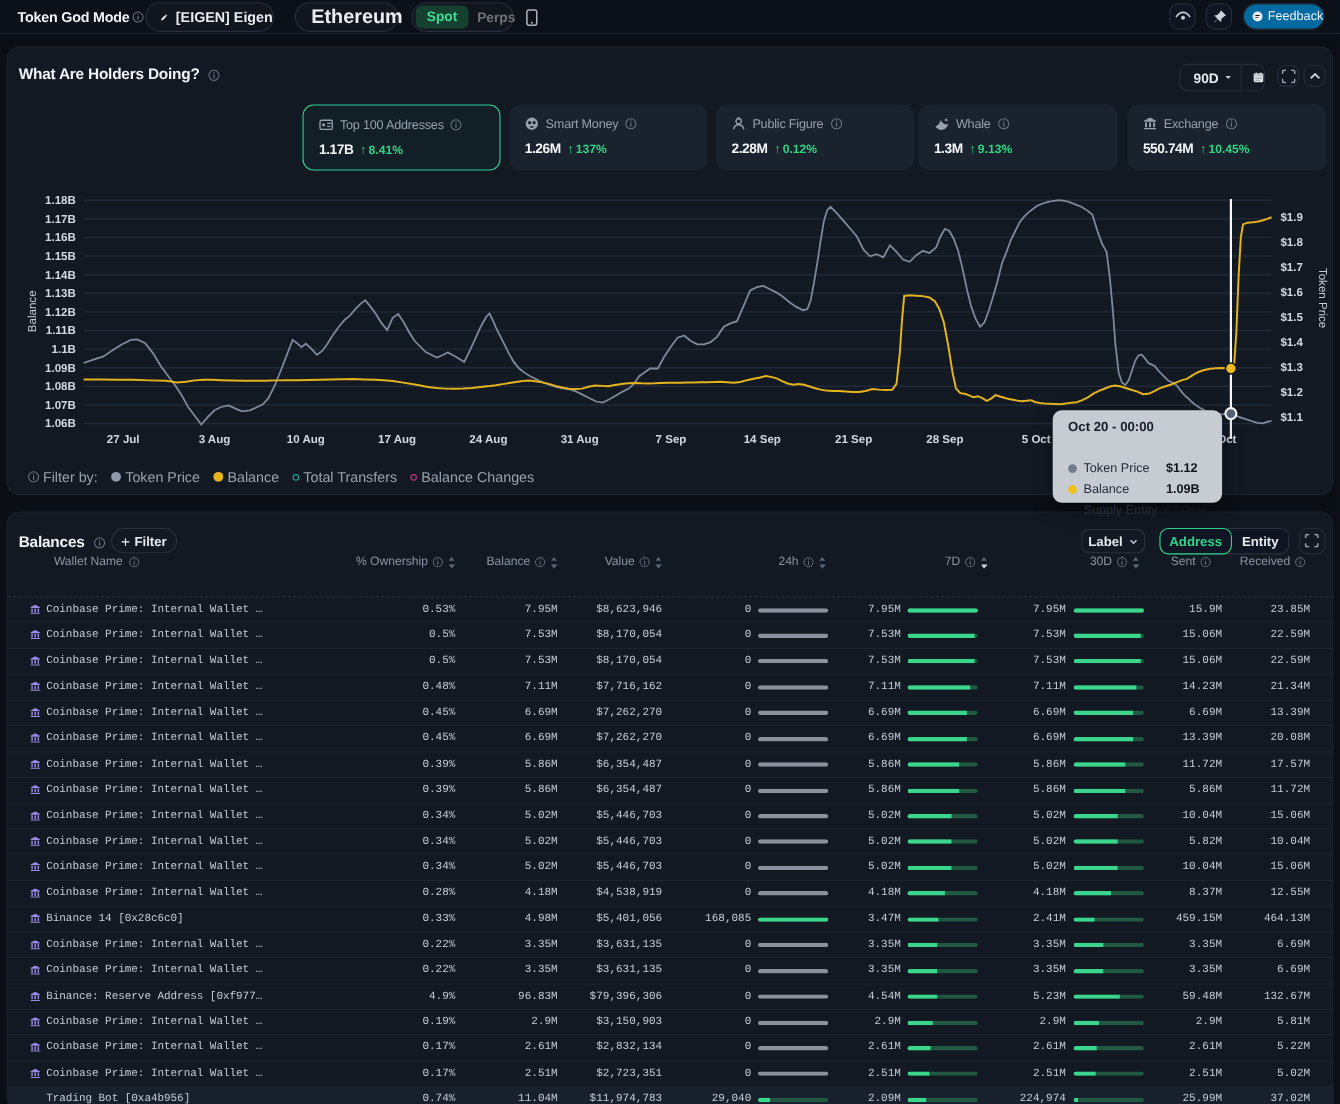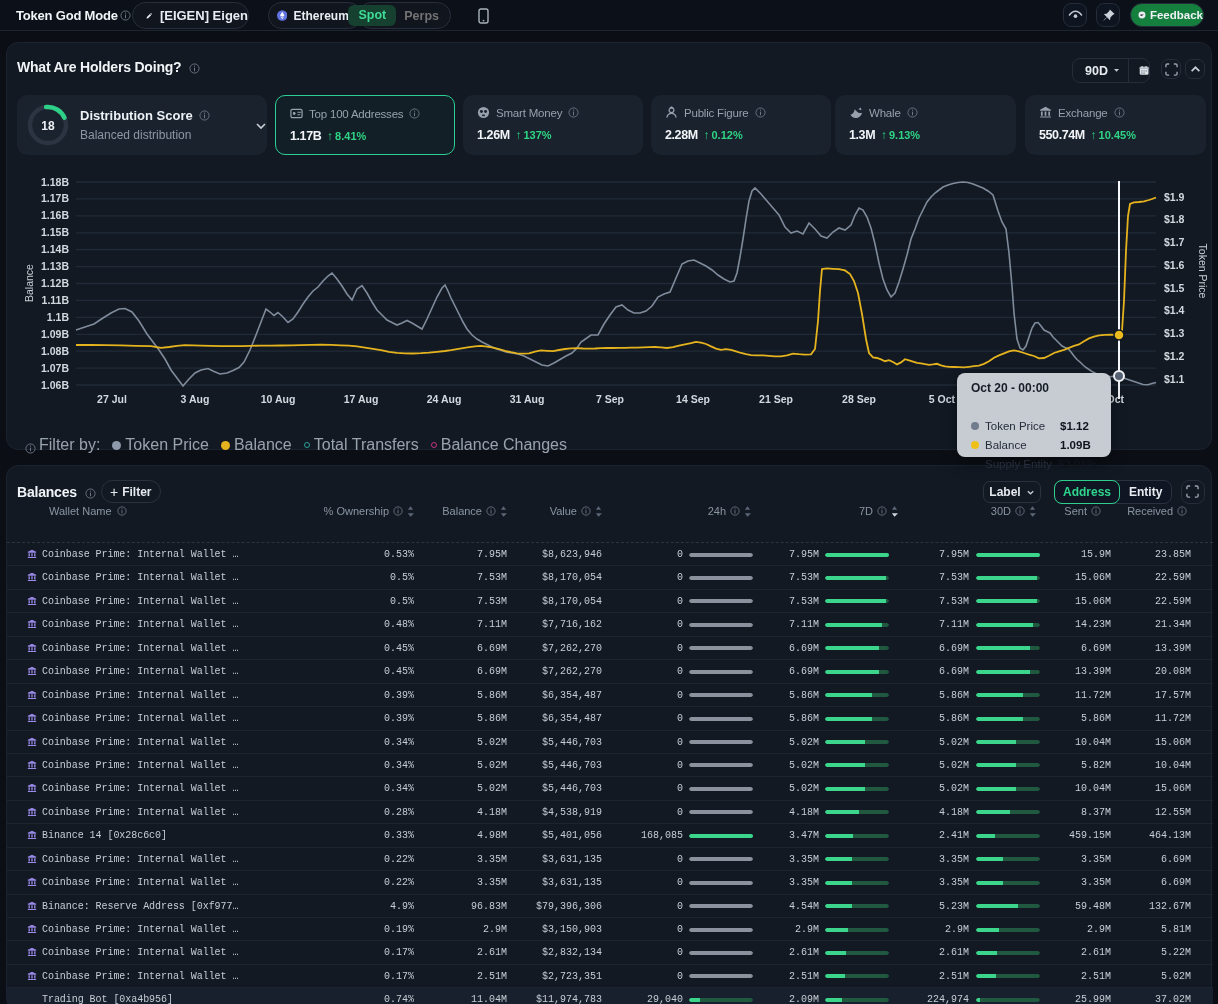--- a/index.html
+++ b/index.html
@@ -6,28 +6,28 @@
 body{background:#0b0f15;font-family:"Liberation Sans",sans-serif;position:relative;color:#e8ecf1}
 .nfo{width:11px;height:11px;color:#6c7684}
 svg{display:inline-block;vertical-align:middle}
 
 #top{position:absolute;left:0;top:0;width:1218px;height:31px;background:#0c1119;border-bottom:1px solid #1d2530}
 #top .ttl{position:absolute;left:16px;top:8px;font-size:13px;font-weight:bold;color:#f2f5f8;letter-spacing:-.2px}
 #top .nfo{position:absolute;left:120px;top:10px}
 .pill{position:absolute;top:2px;height:27px;border:1px solid #272f3c;border-radius:14px;background:#10151e;
  display:flex;align-items:center;color:#e9edf2;font-size:13px;font-weight:bold;white-space:nowrap}
 #p-eigen{left:132px;width:117px;padding-left:13px}
-#p-eth{left:268px;width:94px;padding-left:8px;font-size:12px}
-#p-seg{left:358px;width:93px;padding:0 3px;justify-content:flex-end}
+#p-eth{left:268px;width:94px;padding-left:8px;font-size:18px}
+#p-seg{left:374px;width:93px;padding:0 3px;justify-content:space-between}
 #p-seg .spot{background:#16402f;color:#3edc97;border-radius:6px;height:21px;line-height:21px;padding:0 10px;font-size:12.5px;font-weight:bold}
 #p-seg .perps{color:#737373;padding:0 8px;font-size:12.5px;font-weight:bold}
 .ibtn{position:absolute;top:3px;width:24px;height:24px;border:1px solid #252d3a;border-radius:8px;background:#0e1420}
 #b-eye{left:1063px}#b-pin{left:1096px}
 #b-fb{position:absolute;left:1130px;top:3px;width:74px;height:24px;border:1px solid #252d3a;border-radius:12px;
- background:#15803d;color:#eef1f5;font-size:11.5px;font-weight:bold;display:flex;align-items:center;padding-left:7px;gap:4px}
+ background:#0369a1;color:#eef1f5;font-size:11.5px;font-weight:normal;display:flex;align-items:center;padding-left:7px;gap:4px}
 #p-phone{position:absolute;left:478px;top:8px}
 
 .panel{position:absolute;left:6px;width:1206px;background:#121923;border:1px solid #1b2230;border-radius:12px}
 #panel1{top:42px;height:408px}
 #panel2{top:465px;height:545px}
 .ptitle{position:absolute;left:10px;top:16px;font-size:14px;font-weight:bold;color:#f1f4f7;letter-spacing:-.2px}
 
 #ctl90{position:absolute;left:1065px;top:15px;width:78px;height:25px;border:1px solid #252d3a;border-radius:8px;
  display:flex;align-items:center;color:#e7ebf0;font-size:12.5px;font-weight:bold}
 #ctl90 .d{width:1px;height:25px;background:#252d3a;margin-left:8px}
@@ -40,21 +40,21 @@
 .card .up{color:#2fd584;font-size:11.5px;font-weight:normal;margin-left:6px;letter-spacing:0}
 #card1{left:10px;width:250px}
 #card2{left:268px;width:180px;background:#121f26;border:1px solid #2bd193}
 #card3{left:456px;width:180px}
 #card4{left:644px;width:180px}
 #card5{left:828px;width:181px}
 #card6{left:1018px;width:181px}
 #card1 .nm{position:absolute;left:63px;top:13px;font-size:13px;font-weight:bold;color:#eef1f5;display:flex;gap:6px;align-items:center}
 #card1 .sb{position:absolute;left:63px;top:33px;font-size:12px;color:#8d98a5}
 
-#legend{position:absolute;left:18px;top:393px;display:flex;align-items:flex-end;font-size:16px;color:#99a3ae;gap:3px}
+#legend{position:absolute;left:18px;top:383px;display:flex;align-items:center;font-size:13px;color:#99a3ae;gap:3px}
 #legend .it{display:flex;align-items:center;gap:4px;margin-left:9px}
 .dot{width:9px;height:9px;border-radius:50%;display:inline-block}
 
 #tip{position:absolute;left:950px;top:330px;width:154px;height:84px;background:#c7cbd2;border-radius:8px;box-shadow:0 6px 16px rgba(0,0,0,.4);
  padding:8px 0 0 14px;color:#262e3c;font-size:11.5px;z-index:5}
 #tip .tt{font-weight:bold;color:#171d28;font-size:12px;margin-bottom:21px}
 #tip .r{display:flex;align-items:center;height:19px}
 #tip .r .dot{width:8px;height:8px;margin-right:6px}
 #tip .r .lb{width:75px}
 #tip .r .vl{font-weight:bold;color:#10151d}
@@ -158,36 +158,20 @@
     </div>
  <div class="sqbtn" style="left:1154px"><svg width="13" height="13" viewBox="0 0 14 14" style="margin:3px">
         <g fill="none" stroke="#9aa3b0" stroke-width="1.5">
           <path d="M1 4.5v-2A1.5 1.5 0 0 1 2.5 1h2M9.5 1h2A1.5 1.5 0 0 1 13 2.5v2M13 9.5v2a1.5 1.5 0 0 1-1.5 1.5h-2M4.5 13h-2A1.5 1.5 0 0 1 1 11.5v-2"></path>
         </g>
       </svg></div>
  <div class="sqbtn" style="left:1178px"><svg width="11" height="11" viewBox="0 0 10 10" style="margin:4px">
         <path fill="none" stroke="#c6ccd4" stroke-width="1.6" d="M1.5 6.5 5 3 8.5 6.5"></path>
       </svg></div>
 
- <div class="card" id="card1">
-  <svg width="46" height="46" viewBox="0 0 46 46" style="position:absolute;left:8px;top:7px">
-   <circle cx="23" cy="23" r="18" fill="none" stroke="#2c3442" stroke-width="4.5"></circle>
-   <circle cx="23" cy="23" r="18" fill="none" stroke="#2ecf87" stroke-width="4.5" stroke-linecap="round" stroke-dasharray="22.5 113" transform="rotate(-96 23 23)"></circle>
-   <text x="23" y="27.5" font-size="12" font-weight="bold" fill="#eef1f5" text-anchor="middle" font-family="Liberation Sans,sans-serif">18</text>
-  </svg>
-  <span class="nm">Distribution Score <svg class="nfo" viewBox="0 0 12 12">
-          <circle cx="6" cy="6" r="5" fill="none" stroke="currentColor" stroke-width="1"></circle>
-          <rect x="5.45" y="5" width="1.1" height="4" fill="currentColor"></rect>
-          <rect x="5.45" y="2.8" width="1.1" height="1.2" fill="currentColor"></rect>
-        </svg></span>
-  <span class="sb">Balanced distribution</span>
-  <svg width="12" height="12" viewBox="0 0 12 12" style="position:absolute;left:238px;top:25px">
-        <path fill="none" stroke="#c6ccd4" stroke-width="1.7" d="M2 4 6 8 10 4"></path>
-      </svg>
- </div>
  <div class="card" id="card2">
       <span class="t"><svg width="13" height="13" viewBox="0 0 14 14">
           <rect x="1" y="2.5" width="12" height="9" rx="1.5" fill="none" stroke="#96a1ad" stroke-width="1.3"></rect>
           <circle cx="4.5" cy="7" r="1.5" fill="#96a1ad"></circle>
           <path fill="#96a1ad" d="M8 5h4v1.2H8zM8 7.8h3v1.2H8z"></path>
         </svg>Top 100 Addresses <svg class="nfo" viewBox="0 0 12 12">
           <circle cx="6" cy="6" r="5" fill="none" stroke="currentColor" stroke-width="1"></circle>
           <rect x="5.45" y="5" width="1.1" height="4" fill="currentColor"></rect>
           <rect x="5.45" y="2.8" width="1.1" height="1.2" fill="currentColor"></rect>
         </svg></span>

